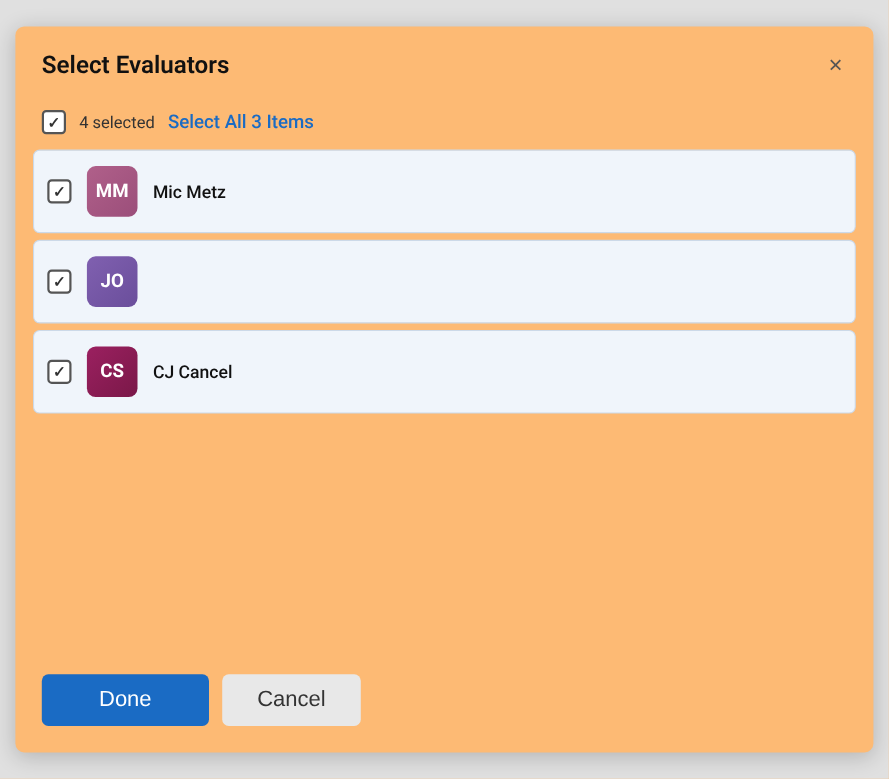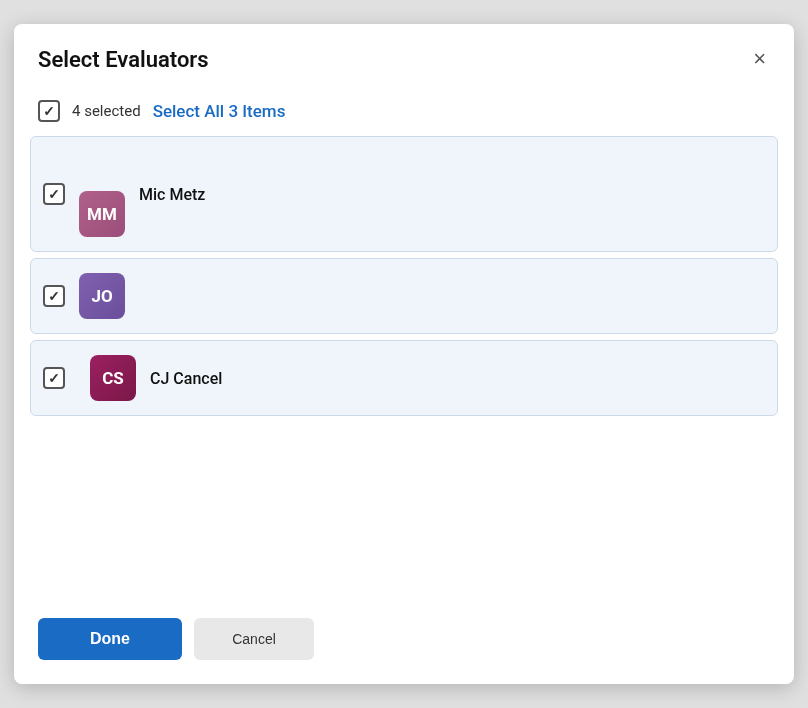--- a/index.html
+++ b/index.html
@@ -6,21 +6,21 @@
     body {
       background: #e0e0e0;
       display: flex;
       justify-content: center;
       align-items: center;
       width: 808px;
       height: 708px;
       font-family: -apple-system, BlinkMacSystemFont, 'Segoe UI', Roboto, sans-serif;
     }
     .modal {
-      background: #ffffff;
+      background: #fdba74;
       border-radius: 8px;
       width: 780px;
       min-height: 660px;
       box-shadow: 0 4px 20px rgba(0,0,0,0.2);
       display: flex;
       flex-direction: column;
       padding: 0;
       position: relative;
     }
     .modal-header {
@@ -109,23 +109,23 @@
       height: 46px;
       border-radius: 8px;
       display: flex;
       align-items: center;
       justify-content: center;
       color: #fff;
       font-size: 17px;
       font-weight: 700;
       flex-shrink: 0;
     }
-    .avatar-mm { background: linear-gradient(135deg, #b0608a, #9b4e7a); margin-top: 40px; }
+    .avatar-mm { background: linear-gradient(135deg, #b0608a, #9b4e7a); }
     .avatar-jo { background: linear-gradient(135deg, #8060b0, #6a4e9b); }
-    .avatar-cs { background: linear-gradient(135deg, #9b2060, #7a1848); margin-left: 11px; }
+    .avatar-cs { background: linear-gradient(135deg, #9b2060, #7a1848); }
     .item-info {
       display: flex;
       flex-direction: column;
       gap: 2px;
       text-align: center;
     }
     .item-name {
       font-size: 16px;
       color: #111;
       font-weight: 500;
@@ -139,32 +139,32 @@
       gap: 12px;
       padding: 20px 24px 24px 24px;
       margin-top: auto;
     }
     .btn-done {
       background: #1a6bc4;
       color: #fff;
       border: none;
       border-radius: 6px;
       padding: 12px 52px;
-      font-size: 16px;
-      font-weight: 700;
+      font-size: 20px;
+      font-weight: 400;
       cursor: pointer;
       min-width: 120px;
     }
     .btn-cancel {
       background: #e8e8e8;
       color: #333;
       border: none;
       border-radius: 6px;
       padding: 0 32px;
-      font-size: 14px;
+      font-size: 20px;
       font-weight: 500;
       cursor: pointer;
       min-width: 120px;
     }
   </style>
 </head>
 <body>
 
 <div class="modal">
   <div class="modal-header">

